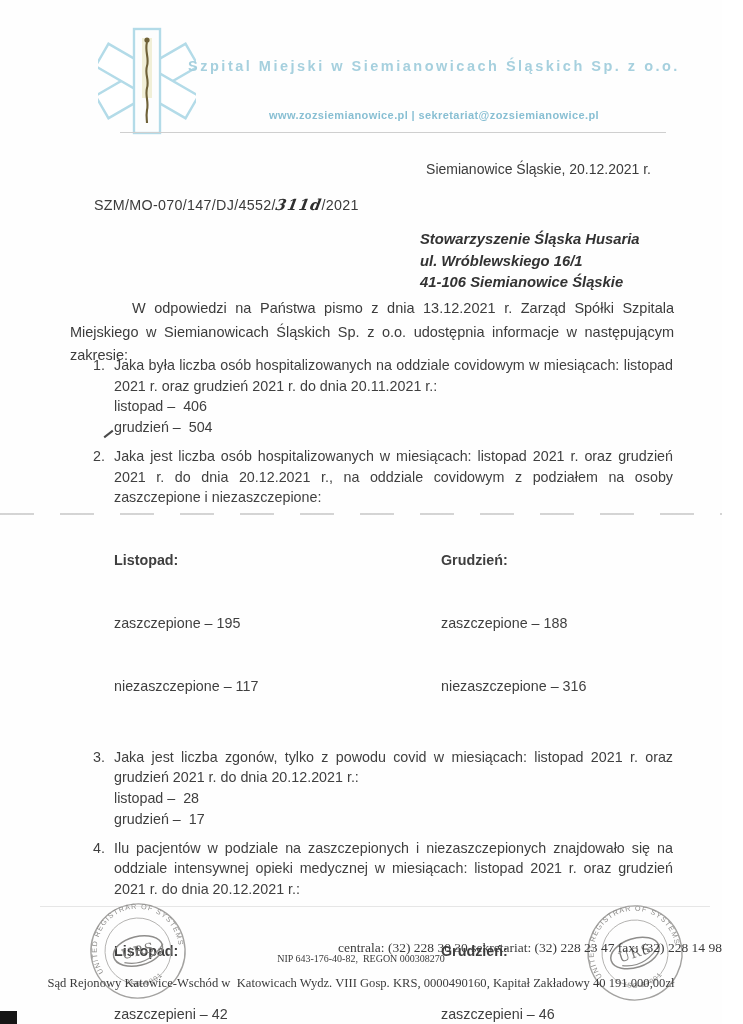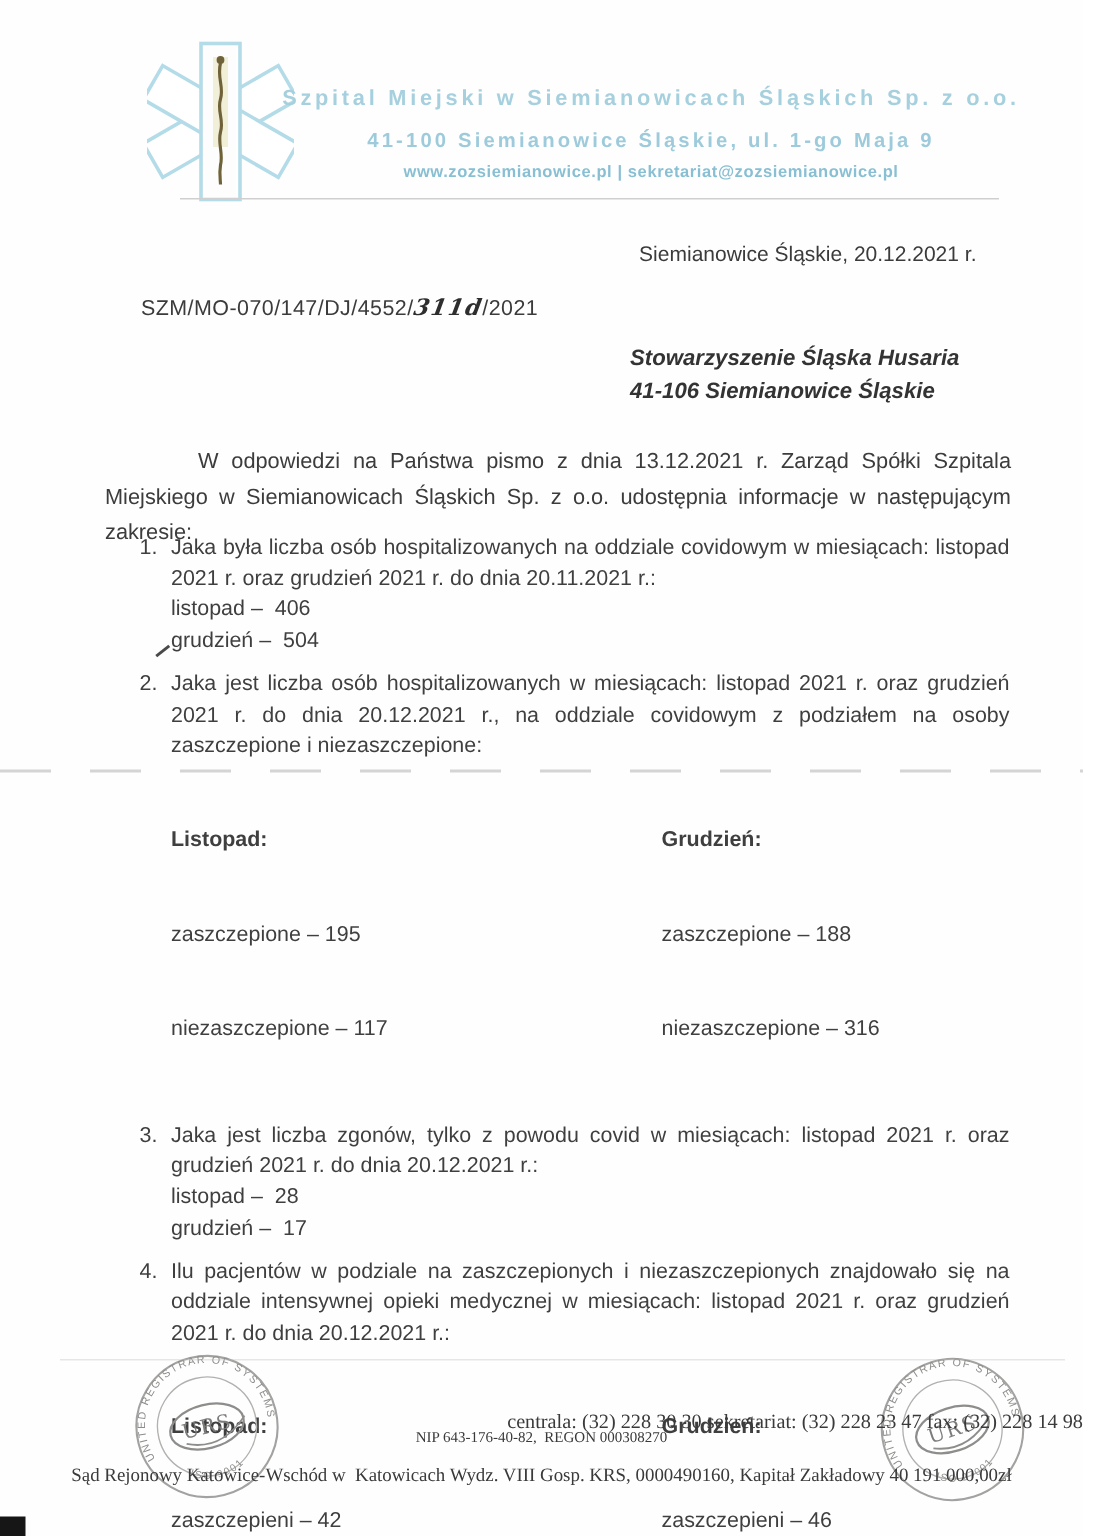--- a/index.html
+++ b/index.html
@@ -66,29 +66,29 @@
         <rect x="36" y="5" width="26" height="104" transform="rotate(-60 49 57)"></rect>
         <rect x="36" y="5" width="26" height="104"></rect>
       </g>
       <rect x="38.5" y="7" width="21" height="100" fill="#fdfdfd" stroke="none"></rect>
       <rect x="44" y="14" width="10" height="60" fill="rgba(214,208,130,0.30)" stroke="none"></rect>
       <circle cx="49" cy="16" r="2.6" fill="#6f6138"></circle>
       <path d="M49,18 C46.5,28 51.5,34 49,42 C46.5,50 51.5,56 49,64 C47,72 51,78 49,86 C48,92 49,96 49,99" fill="none" stroke="#6f6138" stroke-width="2.1"></path>
     </svg>
   </div>
   <div class="org-name">Szpital Miejski w Siemianowicach Śląskich Sp. z o.o.</div>
-  <div class="org-addr">41-100 Siemianowice Śląskie, ul. 1-go Maja 9</div>
   <div class="org-web">www.zozsiemianowice.pl | sekretariat@zozsiemianowice.pl</div>
   <div class="head-rule"></div>
 
   <div class="place-date">Siemianowice Śląskie, 20.12.2021 r.</div>
   <div class="ref-line"><span>SZM/MO-070/147/DJ/4552/</span><span class="ref-hand">311d</span><span>/2021</span></div>
 
   <div class="recipient">
     <div>Stowarzyszenie Śląska Husaria</div>
+    <div>ul. Wróblewskiego 16/1</div>
     <div>41-106 Siemianowice Śląskie</div>
   </div>
 
   <div class="intro">W odpowiedzi na Państwa pismo z dnia 13.12.2021 r. Zarząd Spółki Szpitala Miejskiego w Siemianowicach Śląskich Sp. z o.o. udostępnia informacje w następującym zakresie:</div>
 
   <div class="qlist">
 
     <div class="item">
       <span class="num">1.</span>
       <div class="q">Jaka była liczba osób hospitalizowanych na oddziale covidowym w miesiącach: listopad 2021 r. oraz grudzień 2021 r. do dnia 20.11.2021 r.:</div>

